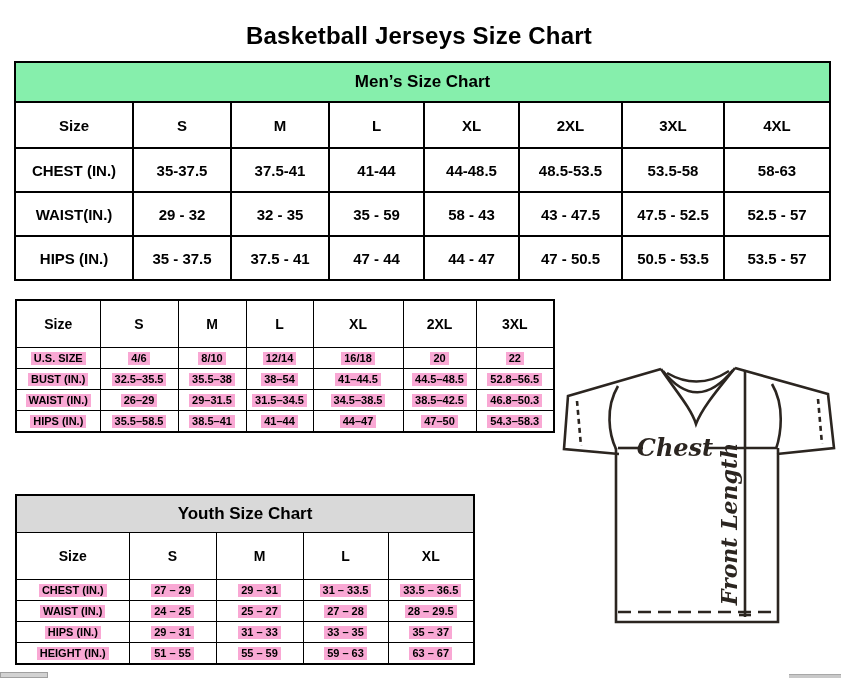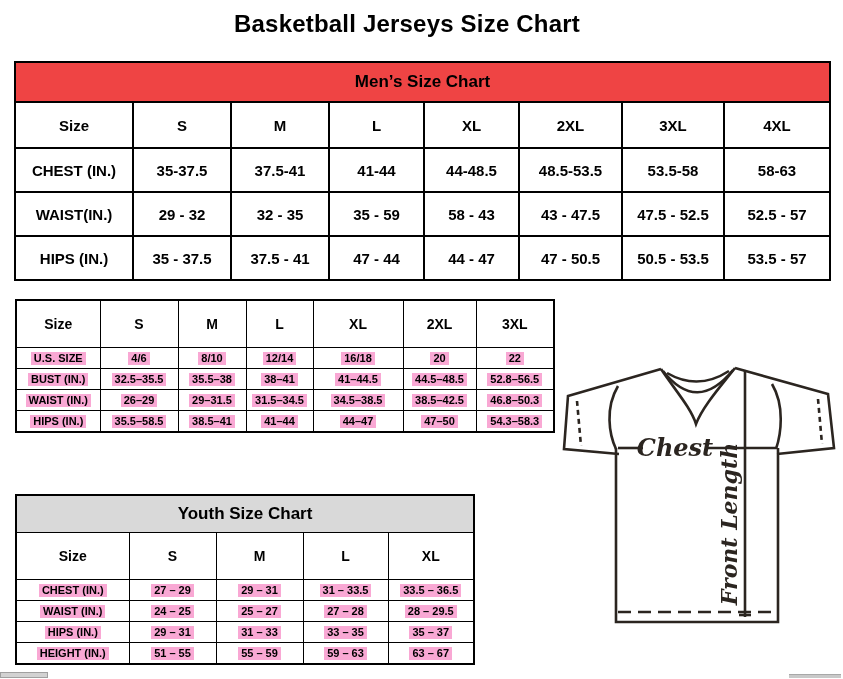--- a/index.html
+++ b/index.html
@@ -2,34 +2,34 @@
 <html><head>
 <meta charset="utf-8">
 <style>
   html,body { margin:0; padding:0; }
   body {
     width:843px; height:679px; position:relative; background:#ffffff;
     font-family:"Liberation Sans", sans-serif; color:#000;
     overflow:hidden;
   }
   .page-title {
-    position:absolute; left:0; top:6px; width:806px; margin:4px;
+    position:absolute; left:0; top:6px; width:806px; margin:16px;
     text-align:center; font-size:24px; font-weight:700; color:#000;
     letter-spacing:0.2px;
   }
   table {
     position:absolute; border-collapse:collapse; table-layout:fixed;
     border:2.5px solid #000; font-weight:700; text-align:center;
   }
   th, td { text-align:center; vertical-align:middle; padding:0; }
 
   
   #mens { left:14px; top:61px; width:815px; }
   #mens th, #mens td { border:2px solid #000; }
-  #mens .section th { background:#ef4444; height:38px; font-size:17px; }
+  #mens .section th { background:#86efac; height:38px; font-size:17px; }
   #mens .cols th { height:44px; font-size:15px; }
   #mens .data th, #mens .data td { height:42px; font-size:15px; }
 
   
   .small-table th, .small-table td { border:1.5px solid #000; }
   .small-table .section th { background:#d9d9d9; height:36px; font-size:17px; }
   .small-table .cols th { height:46px; font-size:14px; }
   .small-table .data th, .small-table .data td { height:20px; font-size:11px; }
   #womens { left:15px; top:299px; width:538px; }
   #youth  { left:15px; top:494px; width:458px; }
@@ -133,21 +133,21 @@
     <td><span class="hl">8/10</span></td>
     <td><span class="hl">12/14</span></td>
     <td><span class="hl">16/18</span></td>
     <td><span class="hl">20</span></td>
     <td><span class="hl">22</span></td>
   </tr>
   <tr class="data">
     <th><span class="hl">BUST (IN.)</span></th>
     <td><span class="hl">32.5–35.5</span></td>
     <td><span class="hl">35.5–38</span></td>
-    <td><span class="hl">38–41</span></td>
+    <td><span class="hl">38–54</span></td>
     <td><span class="hl">41–44.5</span></td>
     <td><span class="hl">44.5–48.5</span></td>
     <td><span class="hl">52.8–56.5</span></td>
   </tr>
   <tr class="data">
     <th><span class="hl">WAIST (IN.)</span></th>
     <td><span class="hl">26–29</span></td>
     <td><span class="hl">29–31.5</span></td>
     <td><span class="hl">31.5–34.5</span></td>
     <td><span class="hl">34.5–38.5</span></td>

